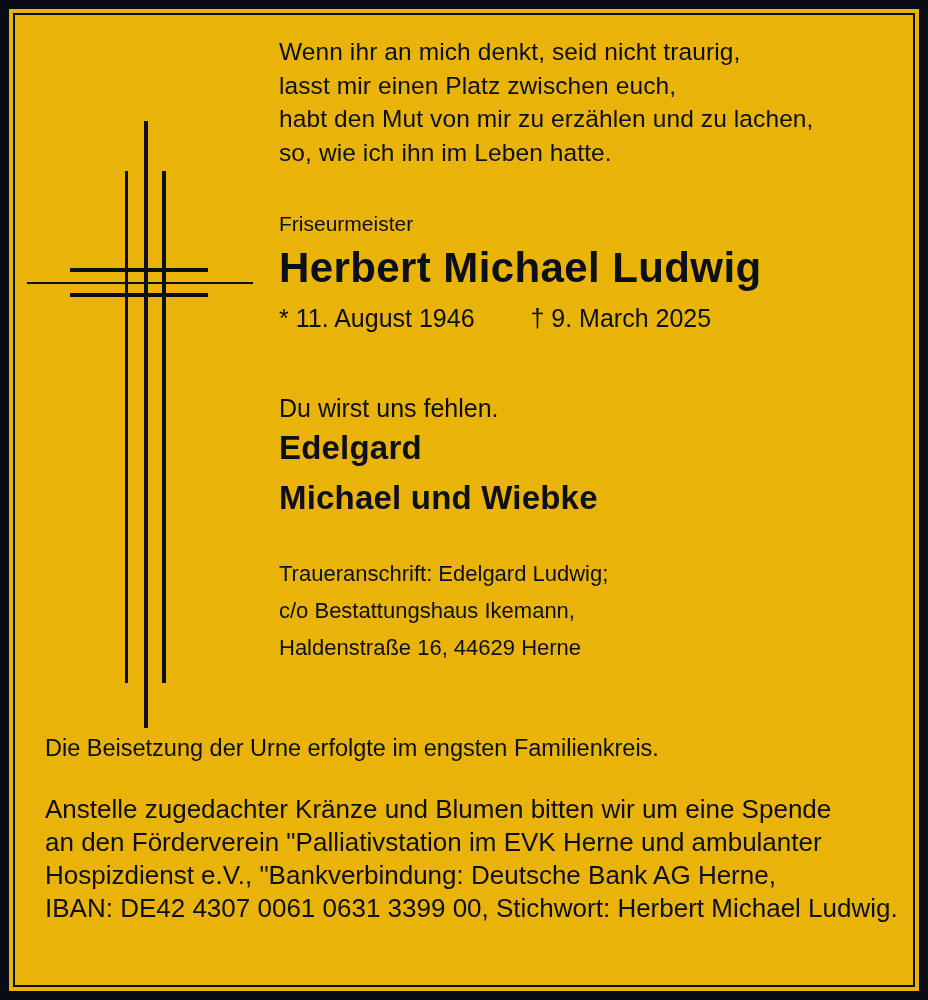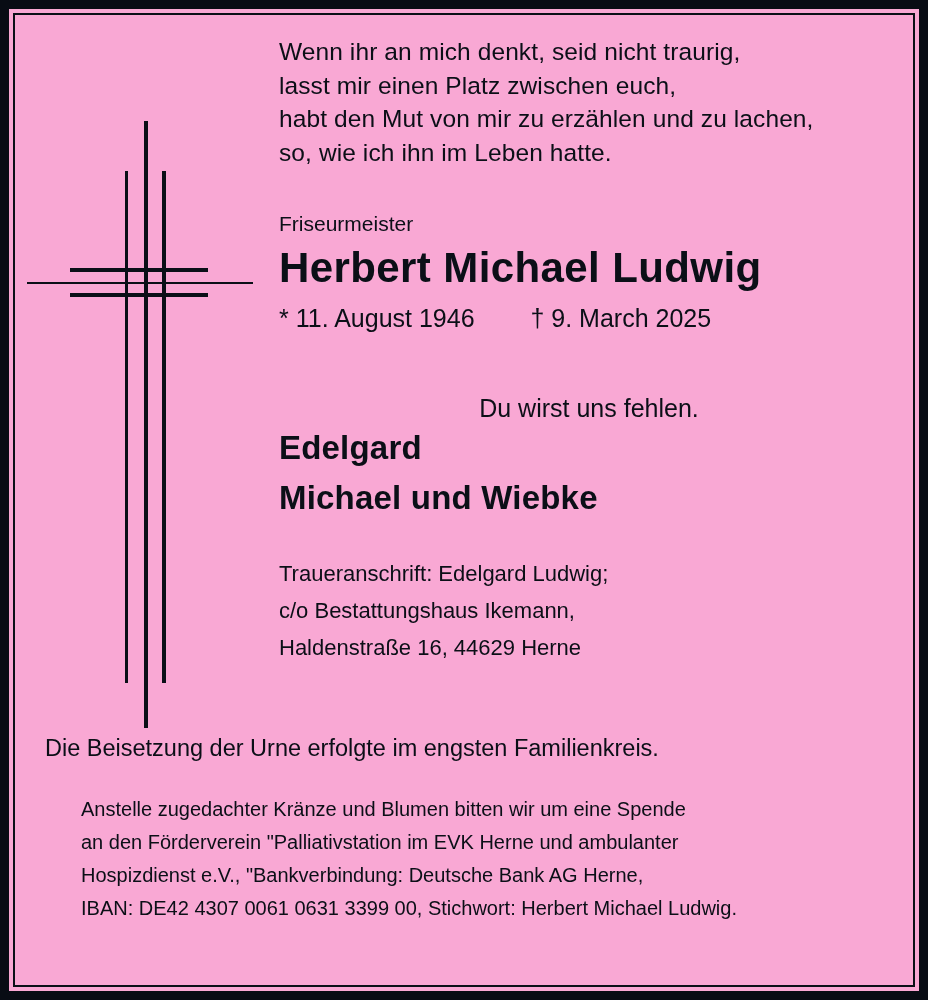--- a/index.html
+++ b/index.html
@@ -9,21 +9,21 @@
   }
   body {
     font-family: "Liberation Sans", sans-serif;
   }
 
   .obituary {
     position: relative;
     width: 928px;
     height: 1000px;
     box-sizing: border-box;
-    background: #f9a8d4;
+    background: #eab308;
     
     border: 9px solid #080c14;
     overflow: hidden;
   }
 
   
   .inner-frame {
     position: absolute;
     left: 4px;
     top: 4px;
@@ -139,21 +139,20 @@
   .dates .gap {
     display: inline-block;
     width: 42px;
   }
 
   .farewell {
     margin-top: 60px;
     font-size: 25px;
     line-height: 30px;
     color: #0b0f17;
-    text-align: center;
   }
 
   .survivors {
   }
   .survivors .line {
     font-size: 33px;
     font-weight: bold;
     line-height: 50px;
     letter-spacing: 0.2px;
     color: #0b0f17;
@@ -178,25 +177,24 @@
   .footer .burial {
     font-size: 23.5px;
     line-height: 30px;
     color: #0b0f17;
     white-space: nowrap;
   }
   .footer .donation {
     margin-top: 30px;
   }
   .footer .donation .line {
-    font-size: 20px;
+    font-size: 26px;
     line-height: 33px;
     color: #0b0f17;
     white-space: nowrap;
-    margin-left: 36px;
   }
 </style>
 </head>
 <body>
 
 <div class="obituary">
   <div class="inner-frame"></div>
 
   <div class="canvas">
 

